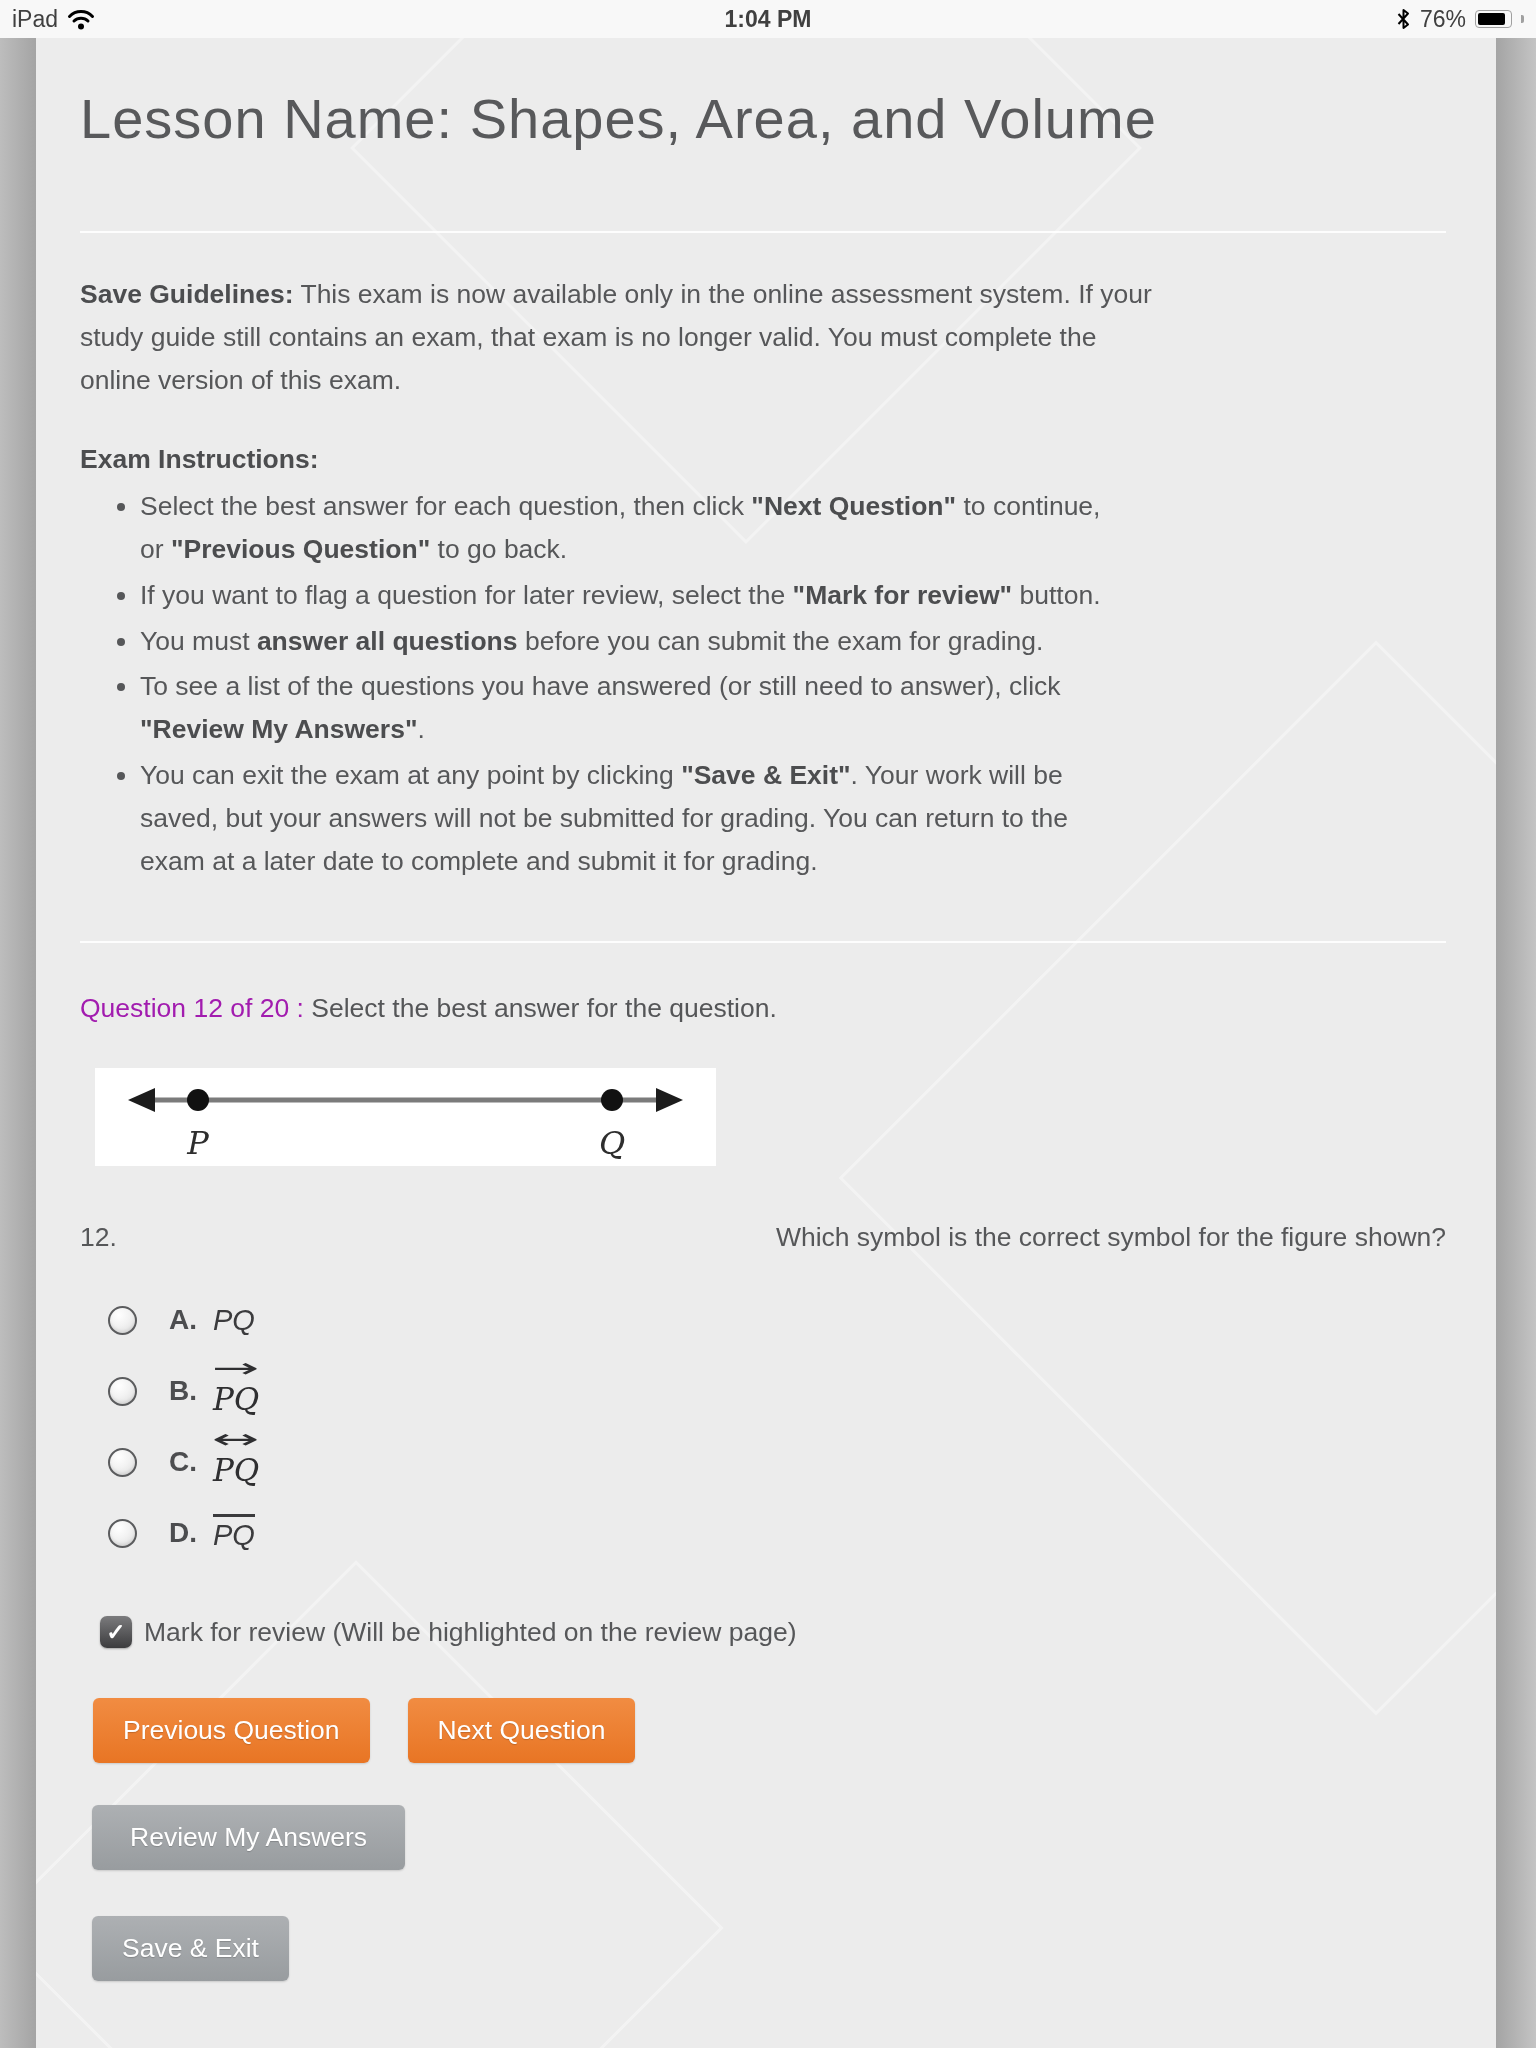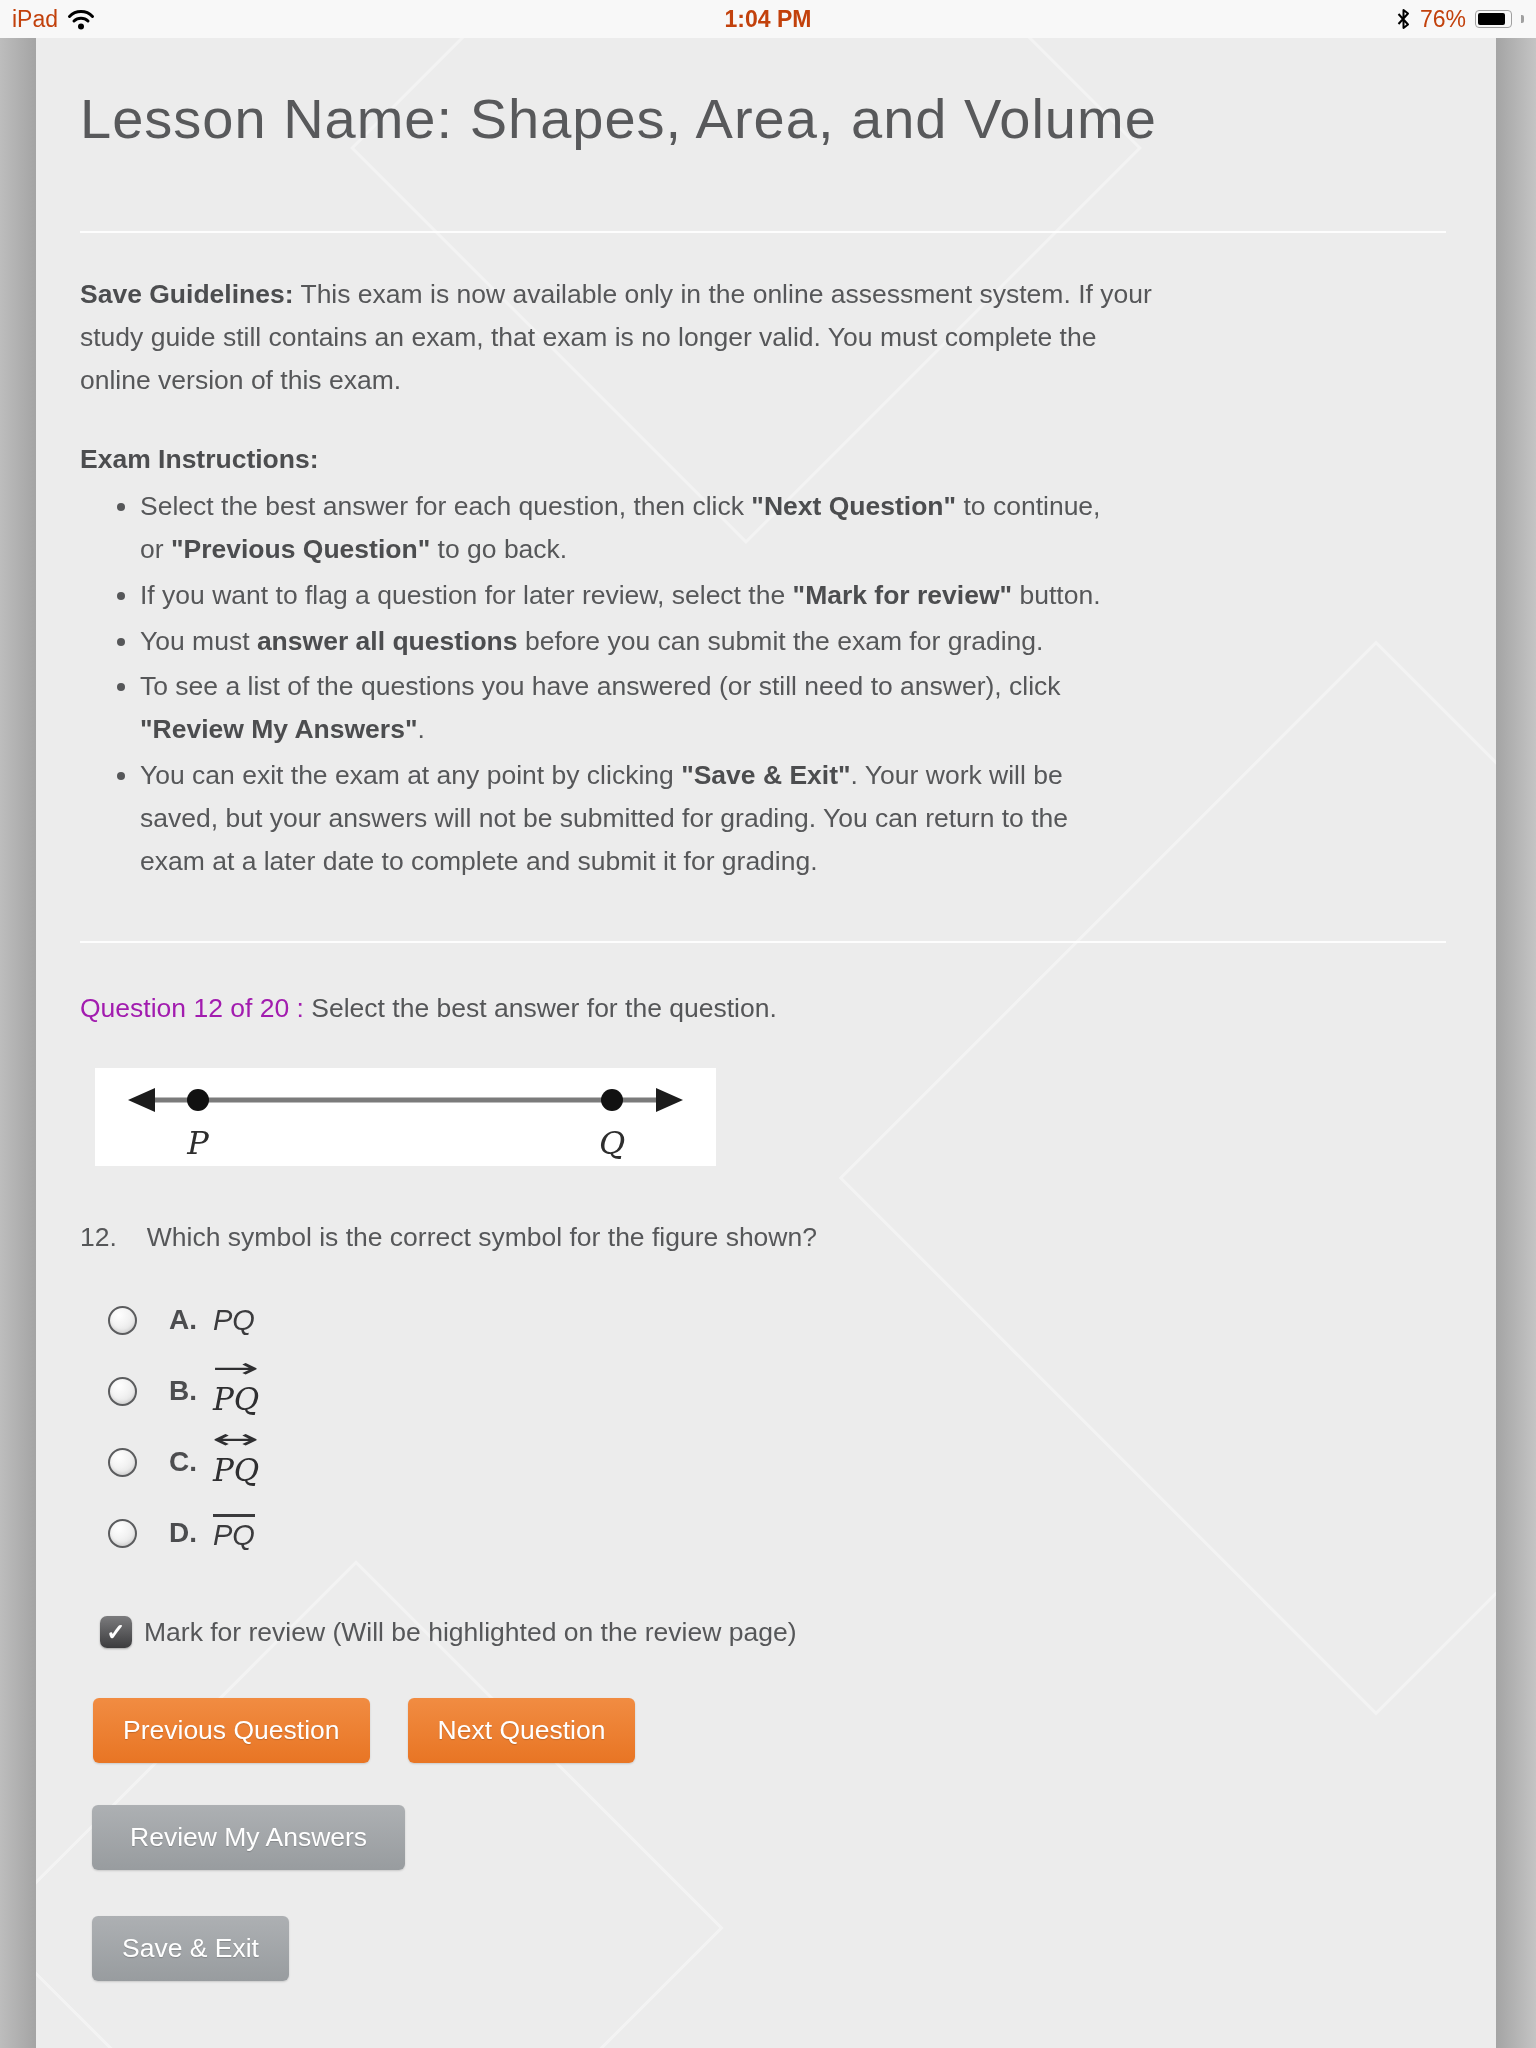--- a/index.html
+++ b/index.html
@@ -8,21 +8,21 @@
     font-family:"Liberation Sans", sans-serif;
     background:#c2c2c2;
     color:#555658;
     overflow:hidden;
     position:relative;
   }
   
   .status-bar{
     height:38px; background:#f8f8f8;
     display:flex; align-items:center; justify-content:space-between;
-    padding:0 12px; font-size:23px; color:#c2410c; position:relative; z-index:6;
+    padding:0 12px; font-size:23px; color:#404040; position:relative; z-index:6;
   }
   .sb-left,.sb-right{ display:flex; align-items:center; gap:9px; }
   .sb-time{ font-weight:700; position:absolute; left:50%; transform:translateX(-50%); }
   .wifi-svg,.bt-svg{ display:block; }
   .batt{ width:37px; height:18px; border:1.5px solid #a0a0a0; border-radius:4px; position:relative; background:#f8f8f8; }
   .batt-fill{ position:absolute; top:2px; left:2px; bottom:2px; background:#000; border-radius:2px; }
   .batt-nub{ width:3px; height:8px; background:#a0a0a0; border-radius:0 2px 2px 0; }
   
   .stage{ position:absolute; top:38px; left:0; right:0; bottom:0; display:flex; }
   .strip-l{ width:36px; background:linear-gradient(90deg,#bdbdbd,#a4a4a4); }
@@ -41,21 +41,21 @@
   .copy{ font-size:26.5px; line-height:1.62; max-width:1075px; color:#565759; }
   .guidelines{ margin-top:40px; }
   b{ color:#4c4d4f; }
   .instr-head{ margin-top:42px; font-weight:700; font-size:26.5px; color:#4c4d4f; }
   ul.bullets{ margin-top:10px; padding-left:60px; max-width:1035px; }
   ul.bullets li{ font-size:26.5px; line-height:1.62; color:#565759; margin-bottom:3px; }
   
   .q-head{ margin-top:50px; font-size:26.5px; }
   .q-head .bold{ font-weight:400; color:#a21caf; }
   .figure-panel{ margin-top:44px; margin-left:15px; width:621px; height:98px; background:#ffffff; }
-  .q-text{ margin-top:56px; font-size:26.5px; display:flex; gap:30px; color:#565759; }
+  .q-text{ margin-top:56px; font-size:26.5px; display:flex; gap:30px; color:#565759;justify-content:space-between; }
   .options{ margin-top:40px; margin-left:28px; display:flex; flex-direction:column; gap:17px; }
   .opt{ display:flex; align-items:center; gap:0; min-height:54px; cursor:pointer; }
   .radio{
     width:29px; height:29px; border-radius:50%; border:2.5px solid #5b5c5e; flex:0 0 auto;
     background:radial-gradient(circle at 35% 28%, #ffffff 0%, #f2f2f2 45%, #d9d9d9 100%);
     box-shadow:inset 0 -2px 3px rgba(0,0,0,.08);
   }
   .letter{ font-weight:700; color:#4c4d4f; font-size:28px; margin-left:32px; width:44px; flex:0 0 auto; }
   .val{ font-style:italic; color:#3b3b3d; font-size:29px; }
   .sans-it{ font-family:"Liberation Sans", sans-serif; }

